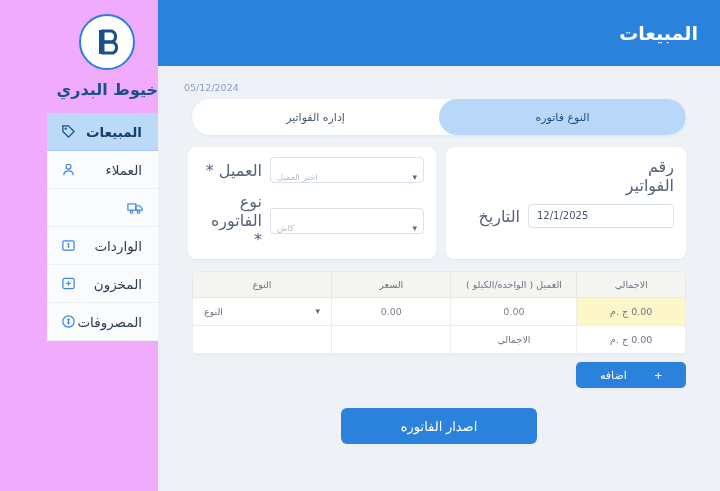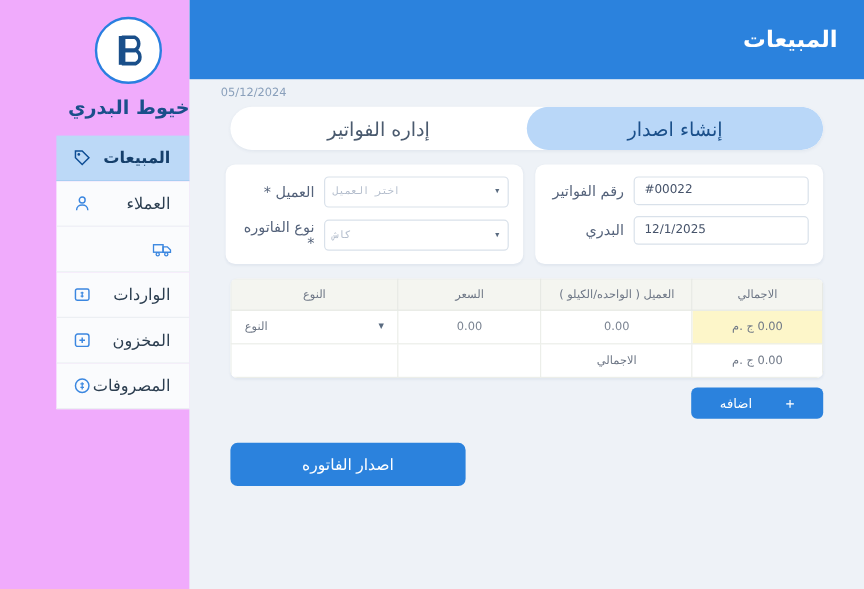--- a/index.html
+++ b/index.html
@@ -104,42 +104,42 @@
   }
   .topbar-title {
     color: #ffffff;
     font-size: 19px;
     font-weight: bold;
   }
   .date-line {
     text-align: left;
     color: #8aa0bb;
     font-size: 9.5px;
-    padding: 6px 0 0 26px;
+    padding: 16px 0 0 26px;
   }
 
   
   .tabs {
     margin: 6px 34px 0 34px;
     height: 36px;
     background: #ffffff;
     border-radius: 18px;
     display: flex;
     flex-direction: row;
     align-items: center;
     box-shadow: 0 1px 3px rgba(40,70,120,0.07);
     overflow: hidden;
   }
   .tab {
     flex: 1 1 50%;
     height: 36px;
     display: flex;
     align-items: center;
     justify-content: center;
-    font-size: 16px;
+    font-size: 11px;
     color: #4a5a6e;
     cursor: pointer;
     border-radius: 18px;
   }
   .tab.active {
     background: #b9d7f8;
     color: #1a4f8a;
   }
 
   
@@ -160,21 +160,21 @@
 
   .field-row {
     display: flex;
     flex-direction: row;
     align-items: center;
     gap: 8px;
     margin-bottom: 9px;
   }
   .field-row:last-child { margin-bottom: 0; }
   .field-label {
-    font-size: 12px;
+    font-size: 16px;
     color: #54627a;
     width: 62px;
     text-align: right;
     flex: 0 0 62px;
   }
   .field-label.req { color: #54627a; }
 
   .text-input {
     flex: 1;
     height: 24px;
@@ -189,25 +189,24 @@
     direction: ltr;
   }
   .select-box {
     flex: 1;
     height: 26px;
     border: 1px solid #d9e1ea;
     border-radius: 4px;
     background: #fff;
     display: flex;
     flex-direction: row-reverse;
-    align-items: center;
+    align-items: flex-end;
     justify-content: space-between;
     padding: 0 6px 0 6px;
     cursor: pointer;
-    font-family: Liberation Mono, monospace;
   }
   .select-placeholder {
     font-size: 8.5px;
     color: #b3bdcc;
   }
   .chev {
     color: #5a6b80;
     font-size: 9px;
     line-height: 1;
   }
@@ -283,21 +282,21 @@
     align-items: center;
     justify-content: space-around;
     padding: 0 10px;
     cursor: pointer;
   }
   .btn-add .plus { font-size: 13px; line-height: 1; }
 
   .actions {
     margin: 20px 34px 0 34px;
     display: flex;
-    justify-content: flex-end;
+    justify-content: center;
   }
   .btn-primary {
     width: 196px;
     height: 36px;
     background: #2b82dd;
     color: #fff;
     border: none;
     border-radius: 6px;
     font-size: 13px;
     cursor: pointer;
@@ -318,34 +317,33 @@
 
   <div class="main">
 
     <div class="topbar">
       <div class="topbar-title">المبيعات</div>
     </div>
 
     <div class="date-line">05/12/2024</div>
 
     <div class="tabs">
-      <div class="tab active">إنشاء اصدار</div>
+      <div class="tab active">النوع فاتوره</div>
       <div class="tab">إداره الفواتير</div>
     </div>
 
     <div class="cards-row">
 
       <div class="card card-left">
         <div class="field-row">
-          <div class="text-input">#00022</div>
           <div class="field-label">رقم الفواتير</div>
         </div>
         <div class="field-row">
           <div class="text-input">12/1/2025</div>
-          <div class="field-label">البدري</div>
+          <div class="field-label">التاريخ</div>
         </div>
       </div>
 
       <div class="card card-right">
         <div class="field-row">
           <div class="select-box">
             <span class="select-placeholder">اختر العميل</span>
             <span class="chev">▾</span>
           </div>
           <div class="field-label req">العميل *</div>

